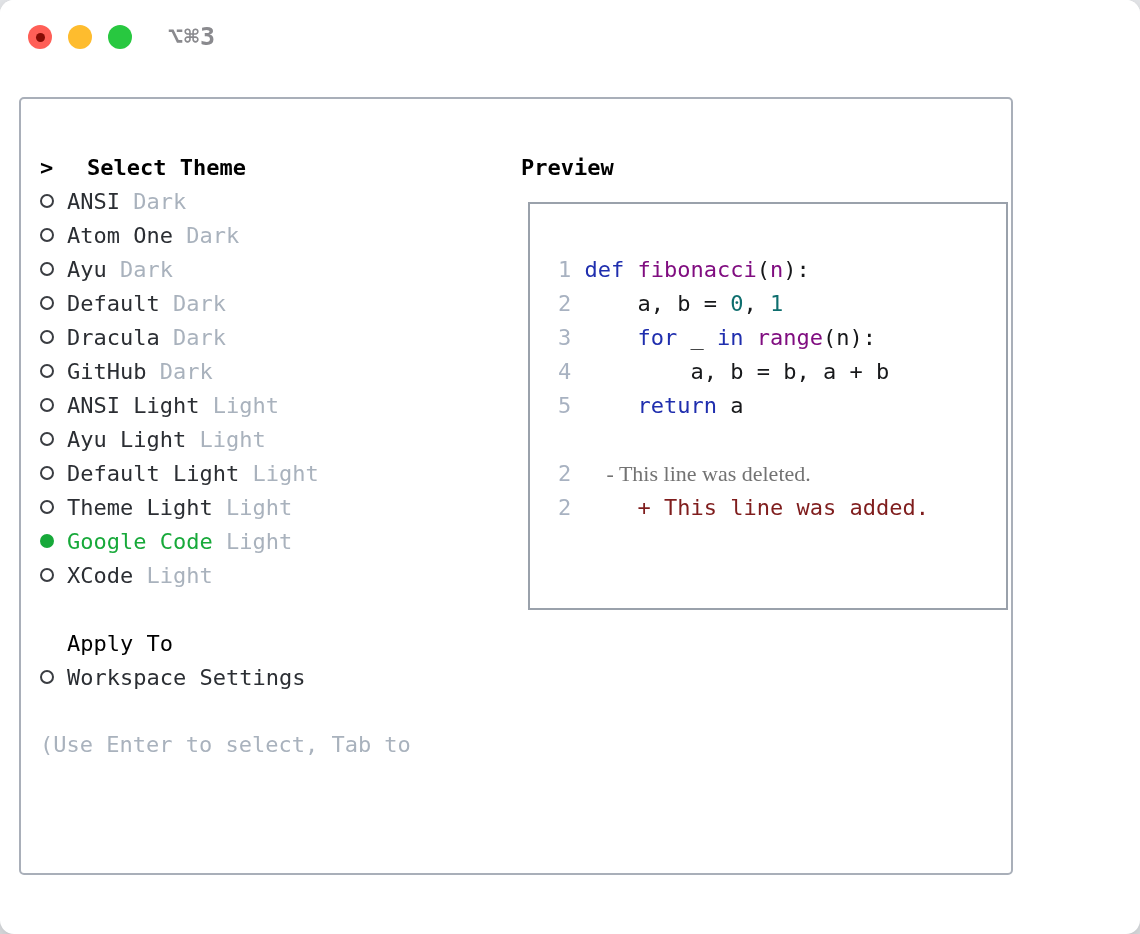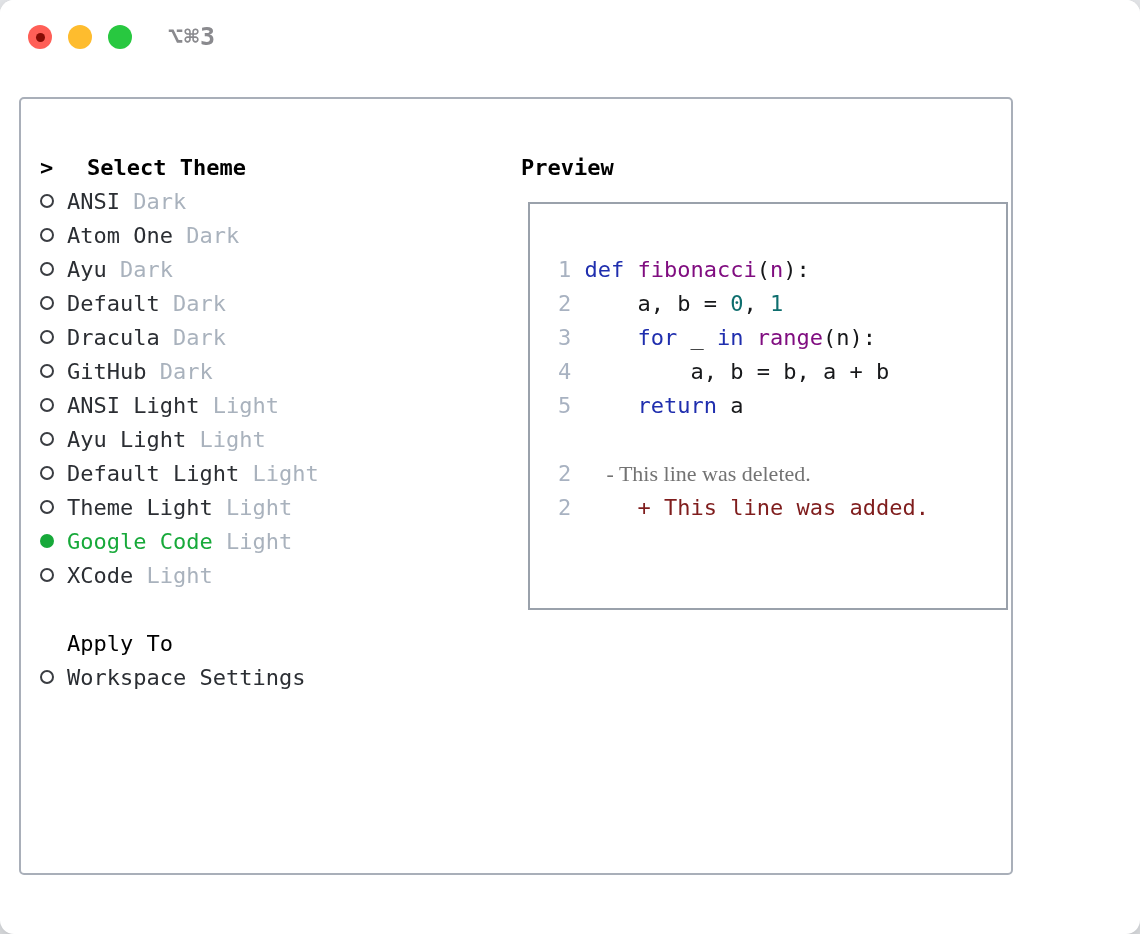--- a/index.html
+++ b/index.html
@@ -92,21 +92,21 @@
       <div class="row">
         <span class="marker-space"></span><span style="color:#000">Apply To</span>
       </div>
 
       <div id="apply-options">
           <div class="row"><span class="marker"></span><span class="opt-label">Workspace Settings</span></div>
         </div>
 
       <div class="row blank"></div>
 
-      <div id="hint" class="hint"></div>
+      <div id="hint" class="hint"><div>(Use Enter to select, Tab to</div></div>
     </div>
 
     <div class="rightcol">
       <div class="preview-hdr">Preview</div>
       <div class="preview-box">
         <div id="code-block">
             <div class="code-line"><span class="sg-lno">1 </span><span class="sg-kw">def</span><span class="sg-pl"> </span><span class="sg-fn">fibonacci</span><span class="sg-pl">(</span><span class="sg-fn">n</span><span class="sg-pl">):</span></div>
             <div class="code-line"><span class="sg-lno">2 </span><span class="sg-pl">    a, b = </span><span class="sg-nm">0</span><span class="sg-pl">, </span><span class="sg-nm">1</span></div>
             <div class="code-line"><span class="sg-lno">3 </span><span class="sg-pl">    </span><span class="sg-kw">for</span><span class="sg-pl"> _ </span><span class="sg-kw">in</span><span class="sg-pl"> </span><span class="sg-fn">range</span><span class="sg-pl">(n):</span></div>
             <div class="code-line"><span class="sg-lno">4 </span><span class="sg-pl">        a, b = b, a + b</span></div>

